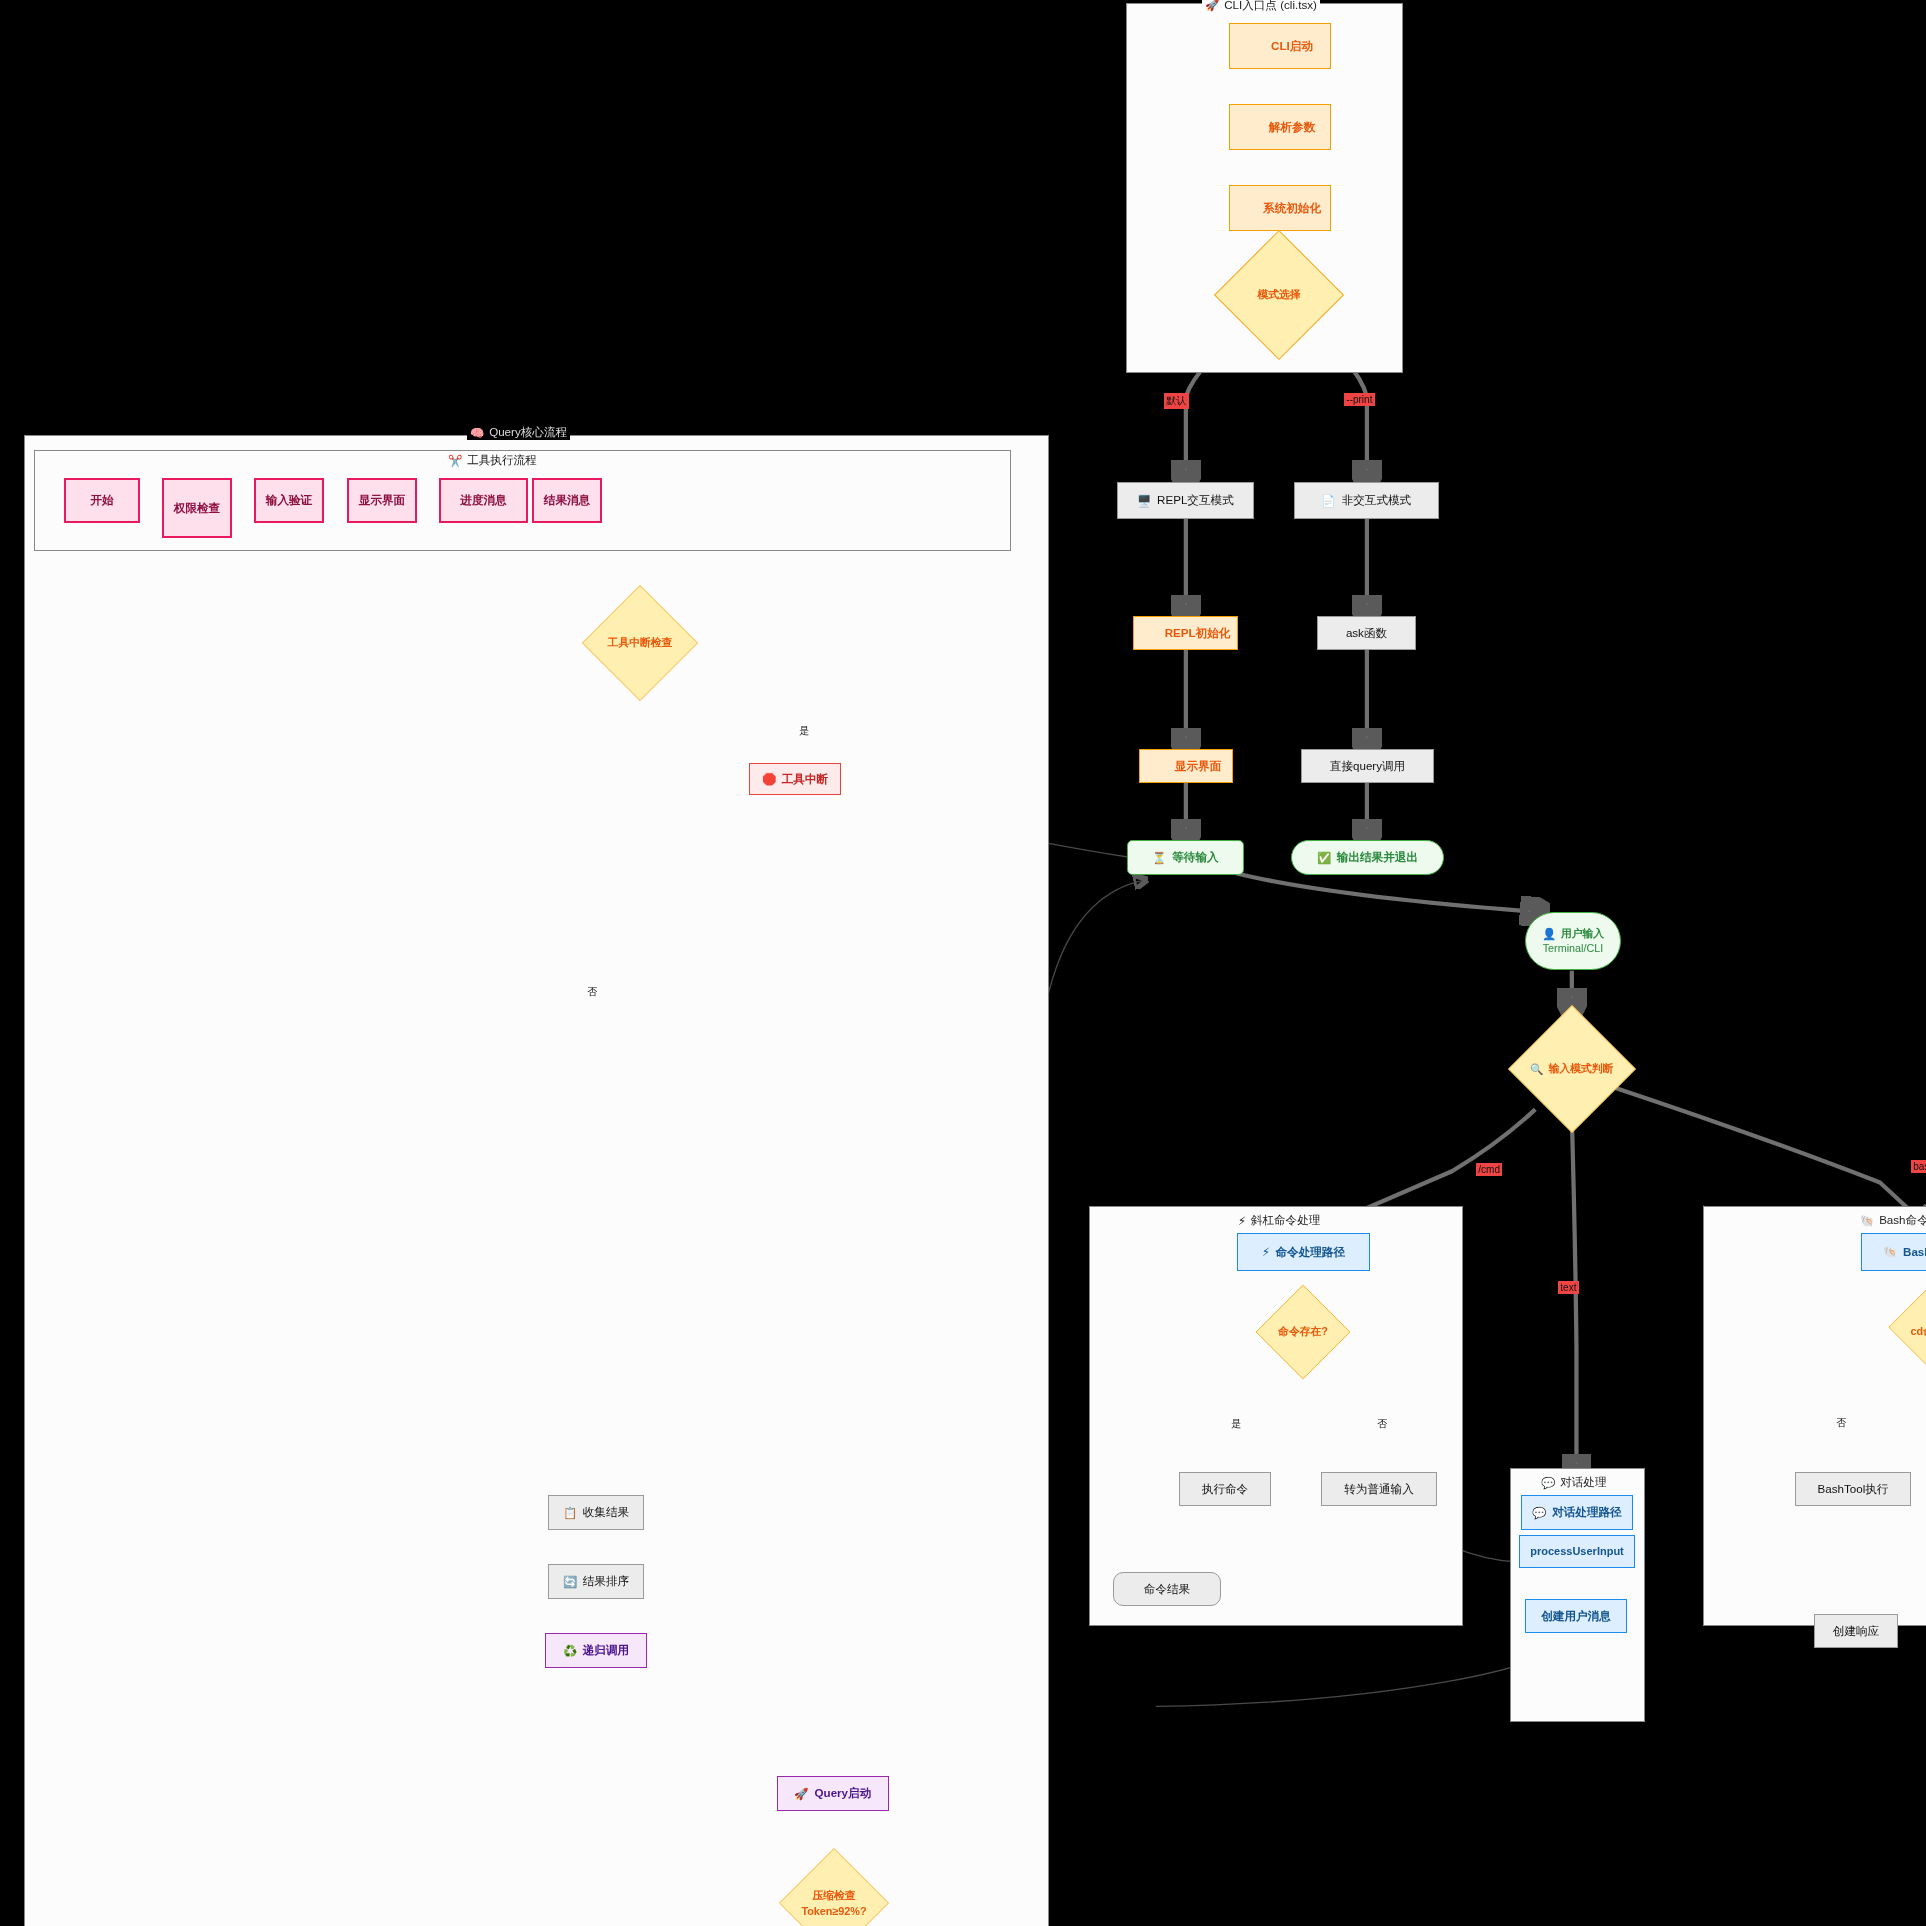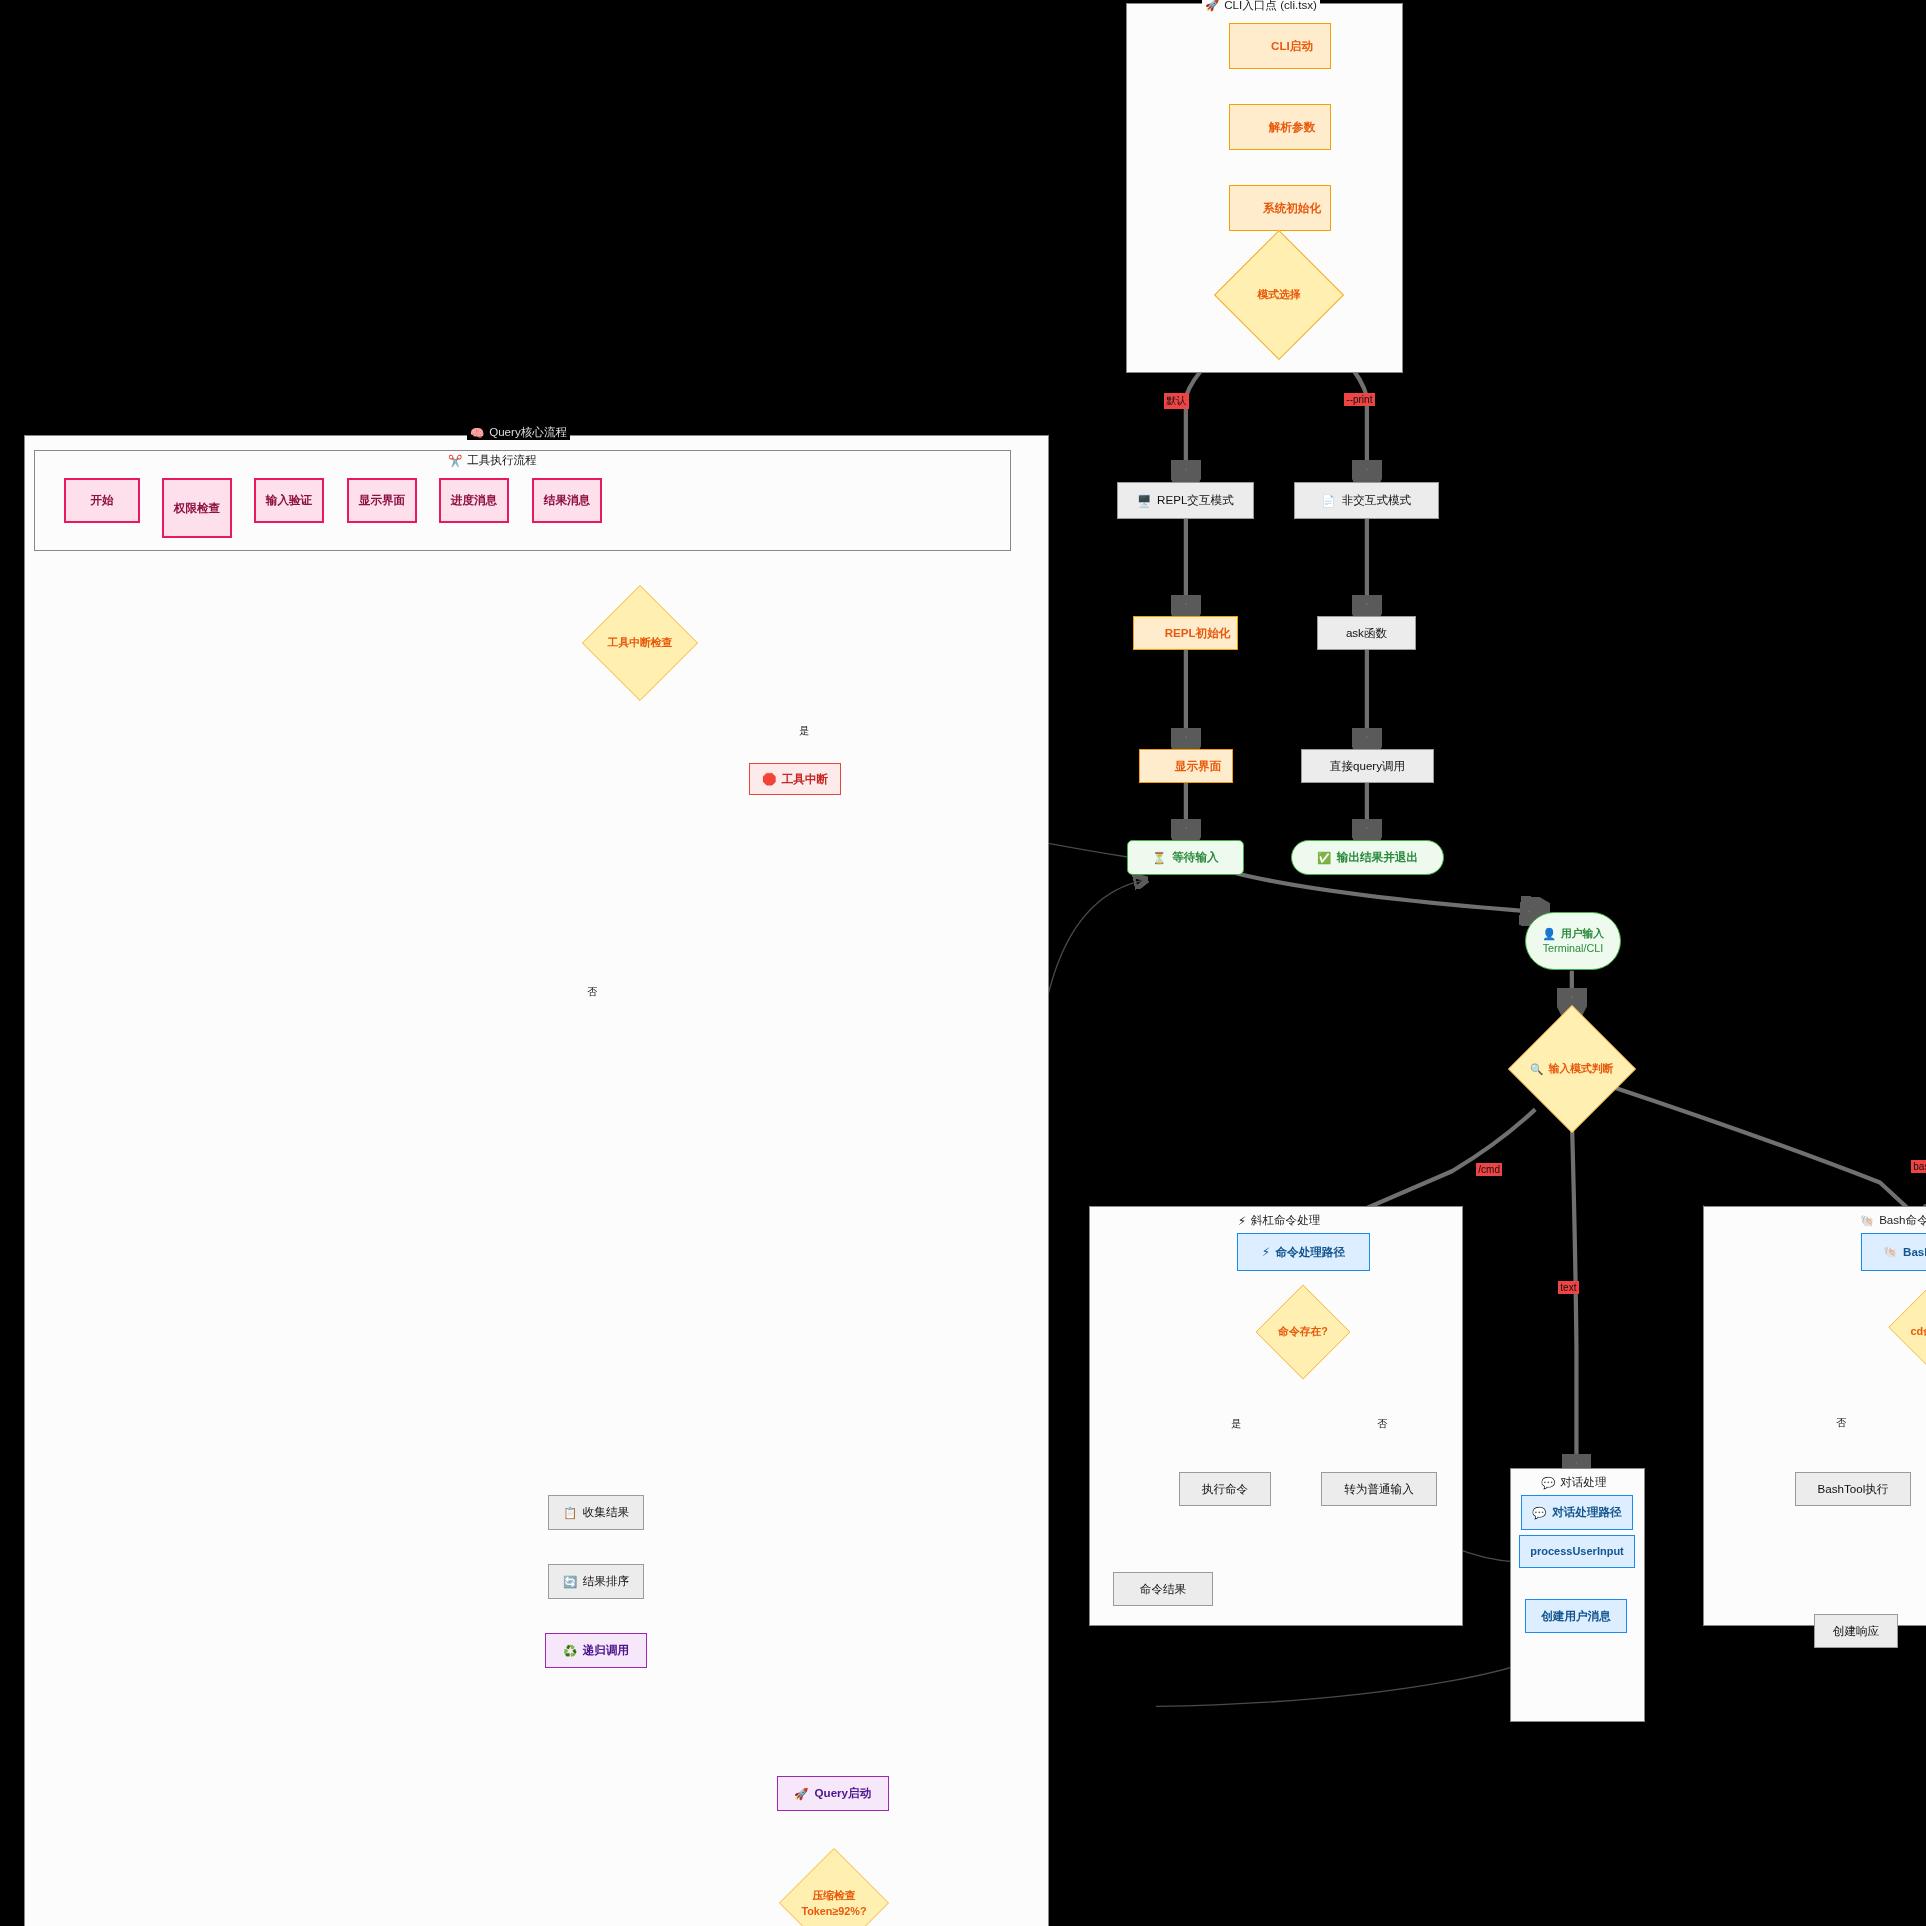--- a/index.html
+++ b/index.html
@@ -253,21 +253,21 @@
 
   <div class="elabel plain" style="left:1229px;top:1416px;">是</div>
   <div class="elabel plain" style="left:1375px;top:1416px;">否</div>
 
   <div class="node n-plain" style="left:1179px;top:1472px;width:92px;height:34px;">
     <span class="lbl">执行命令</span>
     </div>
   <div class="node n-plain" style="left:1321px;top:1472px;width:116px;height:34px;">
     <span class="lbl">转为普通输入</span>
     </div>
-  <div class="node n-plain" style="left:1113px;top:1572px;width:100px;height:34px;">
+  <div class="node n-plain" style="left:1113px;top:1572px;width:108px;height:34px;border-radius:10px;">
     <span class="lbl">命令结果</span>
     </div>
 
   <div class="panel" style="left:1510px;top:1468px;width:135px;height:254px;"></div>
   <div class="panel-title" style="left:1538px;top:1475px;background:#fcfcfc;">
     <span class="ico">💬</span>
     <span>对话处理</span>
   </div>
 
   <div class="node n-blue" style="left:1521px;top:1495px;width:112px;height:35px;">
@@ -326,21 +326,21 @@
     </div>
   <div class="node n-pink" style="left:162px;top:478px;width:70px;height:60px;">
     <span class="lbl">权限检查</span>
     </div>
   <div class="node n-pink" style="left:254px;top:478px;width:70px;height:45px;">
     <span class="lbl">输入验证</span>
     </div>
   <div class="node n-pink" style="left:347px;top:478px;width:70px;height:45px;">
     <span class="lbl">显示界面</span>
     </div>
-  <div class="node n-pink" style="left:439px;top:478px;width:70px;height:45px;">
+  <div class="node n-pink" style="left:439px;top:478px;width:89px;height:45px;">
     <span class="lbl">进度消息</span>
     </div>
   <div class="node n-pink" style="left:532px;top:478px;width:70px;height:45px;">
     <span class="lbl">结果消息</span>
     </div>
 
   <div class="dia" style="left:586px;top:589px;width:108px;height:108px;">
     <div class="shape" style="transform:rotate(45deg) scale(.76,.76);"></div>
     <div class="txt">
       <span>工具中断检查</span>

